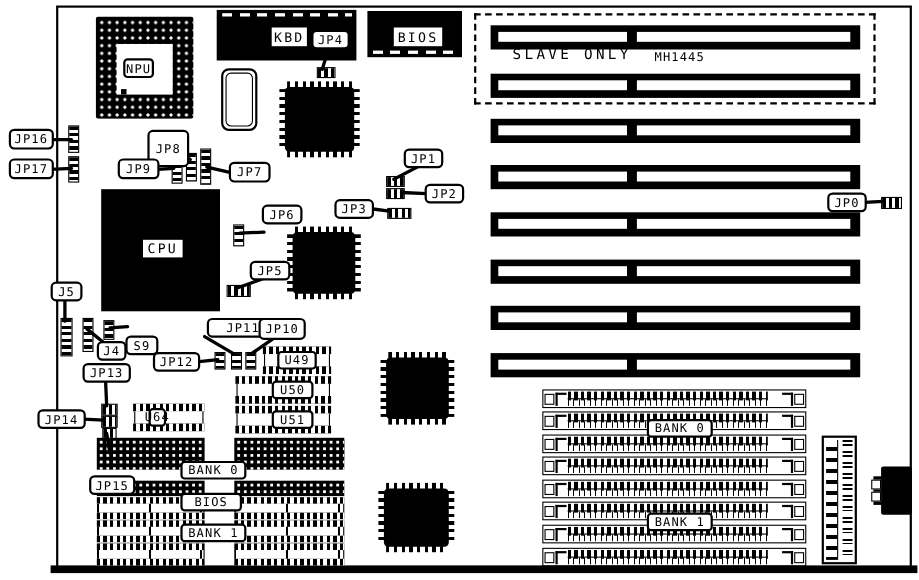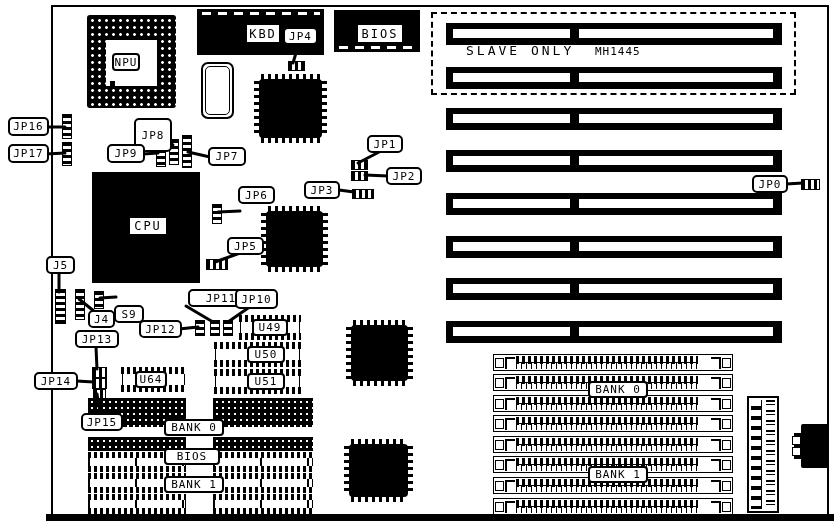--- a/index.html
+++ b/index.html
@@ -220,21 +220,21 @@
       <div class="t"></div>
       <div class="m"></div>
       <div class="b"></div>
     </div>
   <div class="chipbox" style="left:247px;top:373px;width:38px;height:17px;">U51</div>
   <div class="dip" style="left:121px;top:367px;width:65px;height:25px;">
       <div class="t"></div>
       <div class="m"></div>
       <div class="b"></div>
     </div>
-  <div class="chipbox" style="left:135px;top:371px;width:32px;height:17px;">U64</div>
+  <div class="chipbox" style="left:135px;top:371px;width:16px;height:17px;">U64</div>
   <div class="mem-solid" style="left:214px;top:400px;width:99px;height:17px;"></div>
 
   <div class="mem-solid" style="left:88px;top:398px;width:98px;height:29px;"></div>
   <div class="mem-solid" style="left:213px;top:398px;width:100px;height:29px;"></div>
   <div class="mem-solid" style="left:88px;top:437px;width:98px;height:14px;"></div>
   <div class="mem-solid" style="left:213px;top:437px;width:100px;height:14px;"></div>
   <div class="mem-ladder" style="left:88px;top:452px;width:98px;">
       <div class="lt"></div>
       <div class="lm"></div>
       <div class="lb"></div>
@@ -385,15 +385,15 @@
   <div class="callout" style="left:227px;top:237px;width:37px;height:18px;">JP5</div>
   <div class="callout" style="left:752px;top:175px;width:36px;height:18px;">JP0</div>
   <div class="callout" style="left:46px;top:256px;width:29px;height:18px;">J5</div>
   <div class="callout" style="left:114px;top:288px;width:30px;height:18px;margin-top:17px;">S9</div>
   <div class="callout" style="left:88px;top:310px;width:27px;height:18px;">J4</div>
   <div class="callout" style="left:164px;top:289px;width:66px;height:18px;margin-left:24px;">JP11</div>
   <div class="callout" style="left:235px;top:289px;width:43px;height:20px;">JP10</div>
   <div class="callout" style="left:139px;top:320px;width:43px;height:18px;">JP12</div>
   <div class="callout" style="left:75px;top:330px;width:44px;height:18px;">JP13</div>
   <div class="callout" style="left:34px;top:372px;width:44px;height:18px;">JP14</div>
-  <div class="callout" style="left:81px;top:413px;width:42px;height:18px;">JP15</div>
+  <div class="callout" style="left:81px;top:432px;width:42px;height:18px;">JP15</div>
 
 </div>
 
 </body></html>

